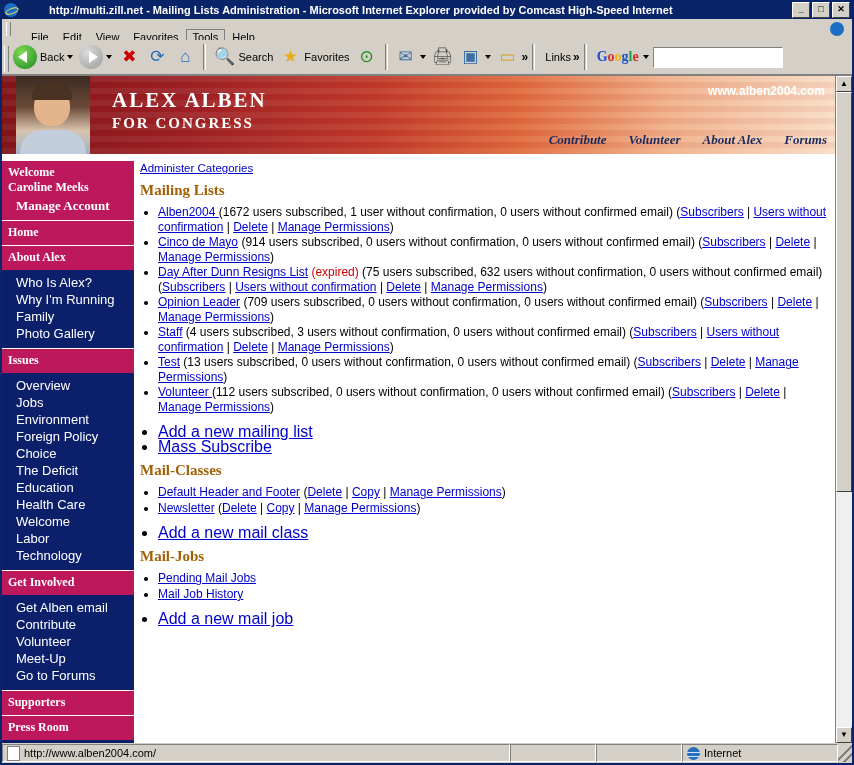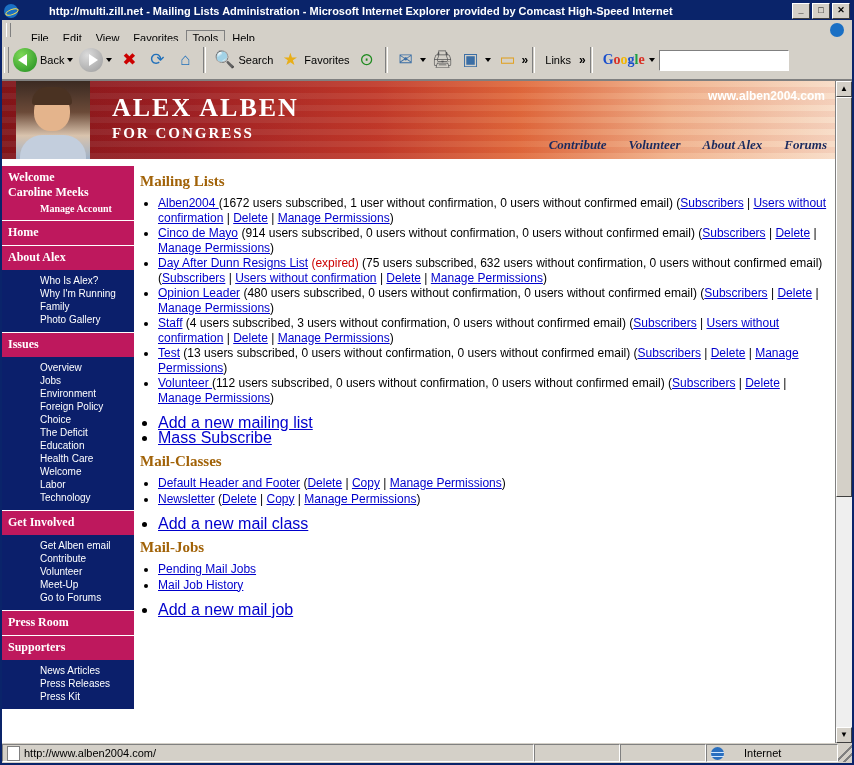--- a/index.html
+++ b/index.html
@@ -187,21 +187,21 @@
   }
   .tbsep {
     width: 1px; height: 26px;
     border-left: 1px solid #808080;
     border-right: 1px solid #ffffff;
     margin: 0 4px;
   }
   .links-sec {
     display: flex;
     align-items: center;
-    gap: 8px;
+    gap: 2px;
     font-size: 11px;
     padding-left: 6px;
   }
   .chev {
     font-size: 12px;
     font-weight: bold;
     color: #000;
   }
   .google-box {
     display: flex;
@@ -280,21 +280,21 @@
     background: #c3cedd;
     border-radius: 22px 22px 0 0;
   }
   .banner .name {
     position: absolute;
     left: 110px; top: 12px;
     color: #ffffff;
     font-family: "Liberation Serif", serif;
     letter-spacing: 2px;
   }
-  .banner .name .l1 { font-size: 26px; font-weight: bold; }
+  .banner .name .l1 { font-size: 21px; font-weight: bold; }
   .banner .name .l2 { font-size: 15px; font-weight: bold; margin-top: 2px; }
   .banner .site {
     position: absolute;
     right: 10px; top: 8px;
     color: #ffffff;
     font-size: 12px;
     font-weight: bold;
   }
   .banner .navlinks {
     position: absolute;
@@ -330,25 +330,24 @@
   .side-head .sub {
     font-weight: bold;
     font-size: 11px;
   }
   .side-group {
     background: #0b1f6b;
     padding: 4px 6px 6px 14px;
   }
   .side-link {
     color: #ffffff;
-    font-size: 10px;
+    font-size: 13px;
     padding: 1px 0;
     display: block;
     text-decoration: none;
-    margin-left: 24px;
   }
   
   .content {
     flex: 1 1 auto;
     padding: 6px 8px 10px 6px;
     min-width: 0;
   }
   .content a { color: #0000cc; }
   .topcrumb {
     font-size: 11.5px;
@@ -435,21 +434,21 @@
     border-right-color: #ffffff;
     border-bottom-color: #ffffff;
     display: flex;
     align-items: center;
     padding: 0 4px;
     box-sizing: border-box;
     margin: 1px 0;
   }
   .sb-pane.url { flex: 1 1 auto; gap: 4px; }
   .sb-pane.small { width: 86px; }
-  .sb-pane.zone { width: 132px; gap: 20px; }
+  .sb-pane.zone { width: 156px; gap: 4px; }
   .globe {
     width: 13px; height: 13px;
     border-radius: 50%;
     background: #2a6fbf;
     position: relative;
     flex: 0 0 auto;
   }
   .globe:after {
     content: "";
     position: absolute;
@@ -655,46 +654,49 @@
 
           <div class="side-head">Get Involved</div>
           <div class="side-group">
             <a class="side-link" href="#">Get Alben email</a>
             <a class="side-link" href="#">Contribute</a>
             <a class="side-link" href="#">Volunteer</a>
             <a class="side-link" href="#">Meet-Up</a>
             <a class="side-link" href="#">Go to Forums</a>
           </div>
 
+          <div class="side-head">Supporters</div>
+
           <div class="side-head">Press Room</div>
-
-          <div class="side-head">Supporters</div>
           <div class="side-group">
             <a class="side-link" href="#">News Articles</a>
             <a class="side-link" href="#">Press Releases</a>
             <a class="side-link" href="#">Press Kit</a>
           </div>
         </div>
 
         <div class="content">
+          <div class="topcrumb">
+            <a href="#">Administer Categories</a>
+          </div>
 
           <h2 class="sec">Mailing Lists</h2>
 
           <ul class="lists">
             <li>
               <a href="#">Alben2004 </a><span>(1672 users subscribed, 1 user without confirmation, 0 users without confirmed email) (</span><a href="#">Subscribers</a> | <a href="#">Users without confirmation</a> | <a href="#">Delete</a> | <a href="#">Manage Permissions</a><span>)</span>
             </li>
             <li>
               <a href="#">Cinco de Mayo</a><span> (914 users subscribed, 0 users without confirmation, 0 users without confirmed email) (</span><a href="#">Subscribers</a> | <a href="#">Delete</a> | <a href="#">Manage Permissions</a><span>)</span>
             </li>
             <li>
               <a href="#">Day After Dunn Resigns List</a> <span class="expired">(expired)</span><span> (75 users subscribed, 632 users without confirmation, 0 users without confirmed email) (</span><a href="#">Subscribers</a> | <a href="#">Users without confirmation</a> | <a href="#">Delete</a> | <a href="#">Manage Permissions</a><span>)</span>
             </li>
             <li>
-              <a href="#">Opinion Leader</a><span> (480 users subscribed, 0 users without confirmation, 0 users without confirmed email) (</span><a href="#">Subscribers</a> | <a href="#">Delete</a> | <a href="#">Manage Permissions</a><span>)</span>
+              <a href="#">Opinion Leader</a><span> (709 users subscribed, 0 users without confirmation, 0 users without confirmed email) (</span><a href="#">Subscribers</a> | <a href="#">Delete</a> | <a href="#">Manage Permissions</a><span>)</span>
             </li>
             <li>
               <a href="#">Staff</a><span> (4 users subscribed, 3 users without confirmation, 0 users without confirmed email) (</span><a href="#">Subscribers</a> | <a href="#">Users without confirmation</a> | <a href="#">Delete</a> | <a href="#">Manage Permissions</a><span>)</span>
             </li>
             <li>
               <a href="#">Test</a><span> (13 users subscribed, 0 users without confirmation, 0 users without confirmed email) (</span><a href="#">Subscribers</a> | <a href="#">Delete</a> | <a href="#">Manage Permissions</a><span>)</span>
             </li>
             <li>
               <a href="#">Volunteer </a><span>(112 users subscribed, 0 users without confirmation, 0 users without confirmed email) (</span><a href="#">Subscribers</a> | <a href="#">Delete</a> | <a href="#">Manage Permissions</a><span>)</span>
             </li>

